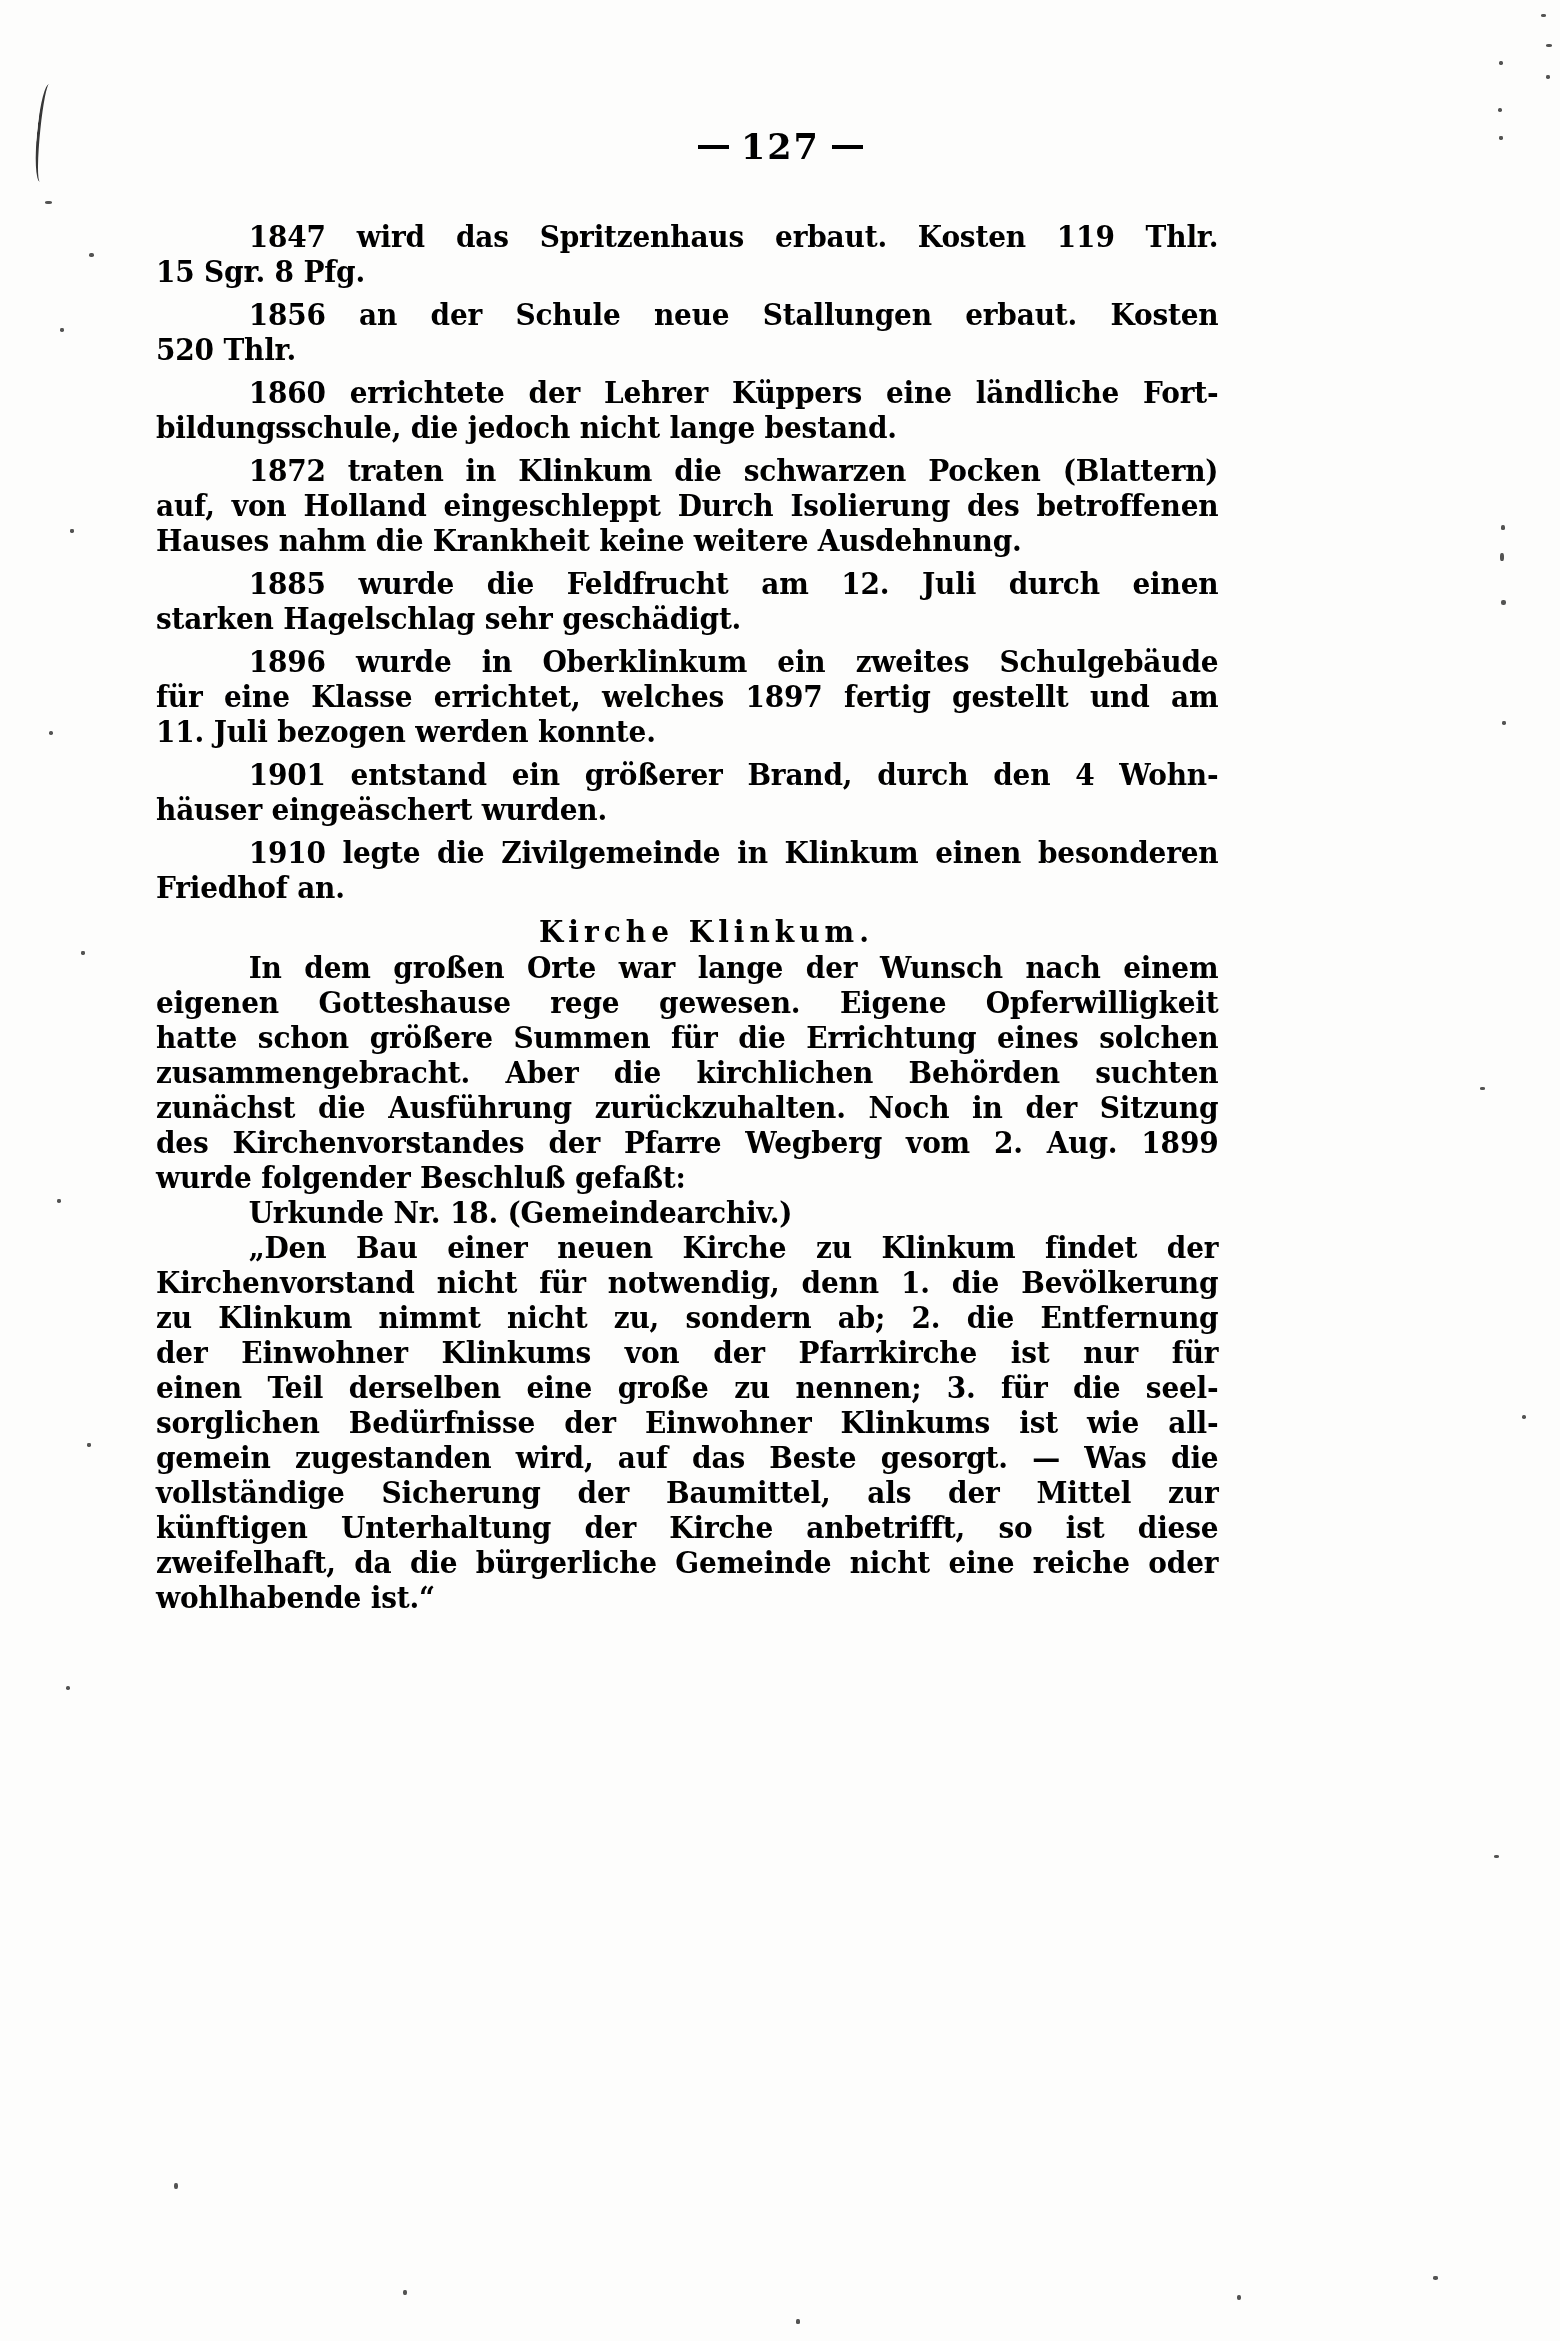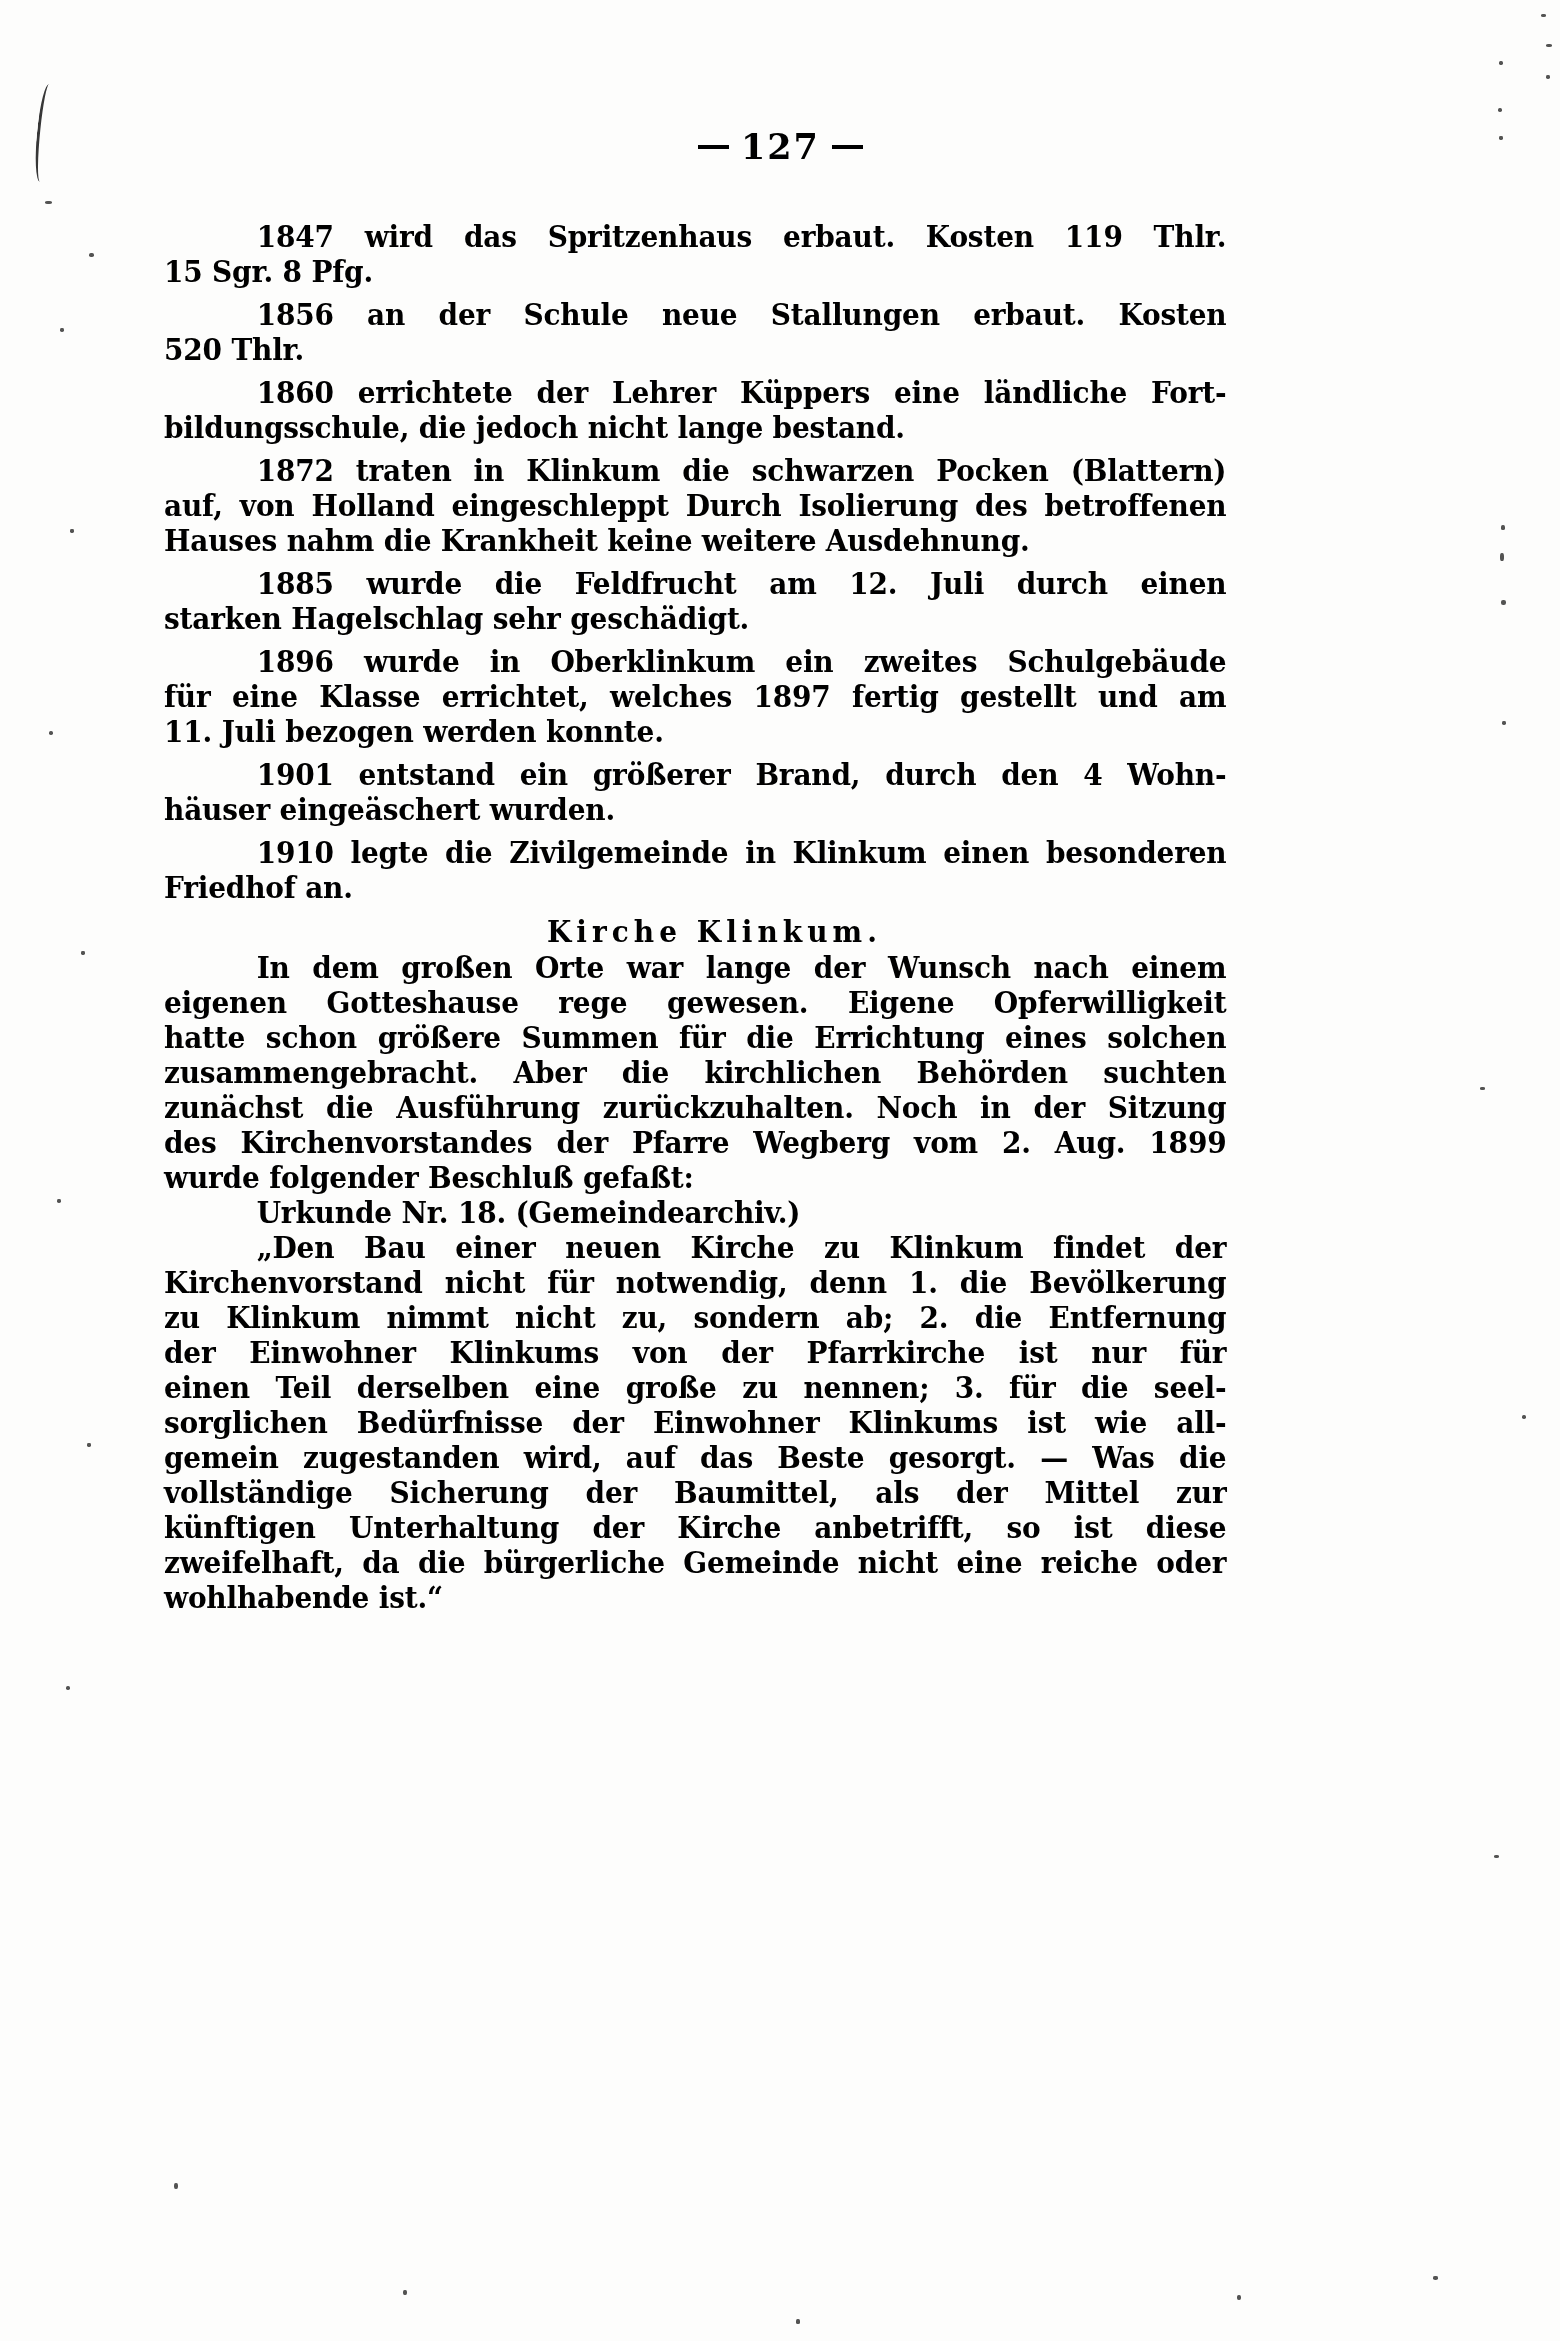--- a/index.html
+++ b/index.html
@@ -61,21 +61,21 @@
     width: 31px;
     height: 4.2px;
     background: #000;
     vertical-align: 10.3px;
     margin: 0 12px;
   }
 
   
   #textblock {
     position: absolute;
-    left: 164px;
+    left: 156px;
     top: 220px;
     width: 1101px;
   }
 
   .para {
     margin: 0 0 0 0;
   }
 
   
   .line {

